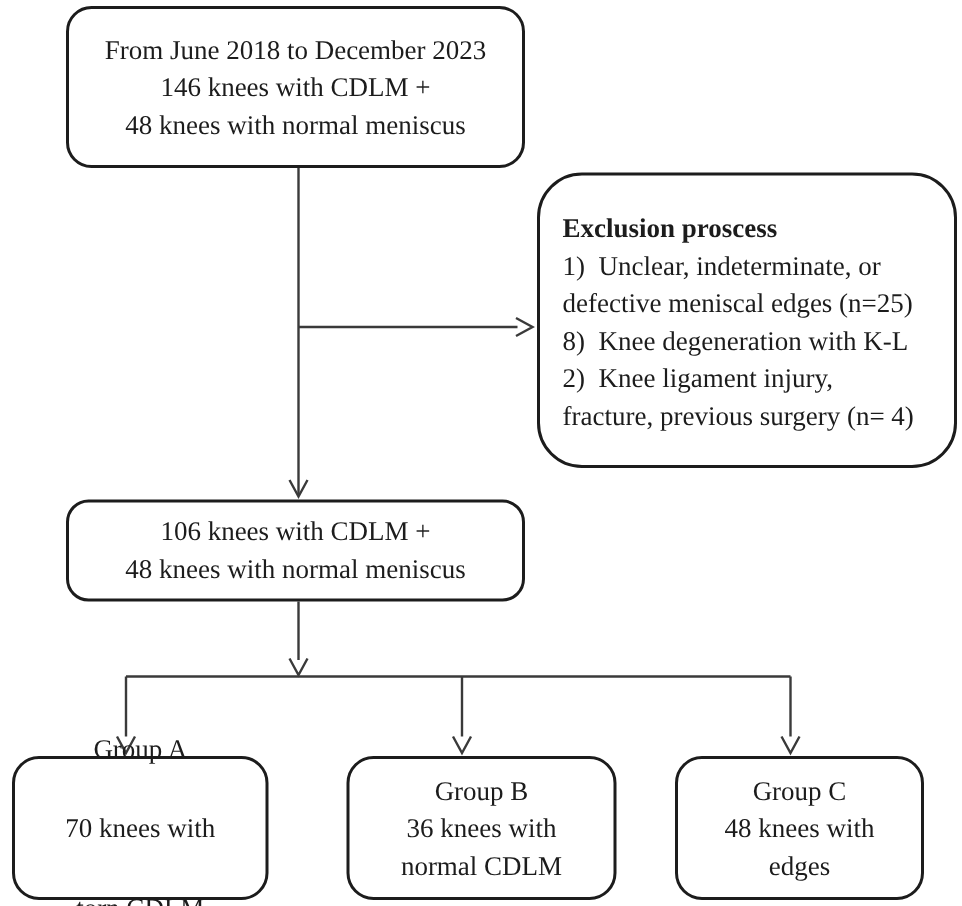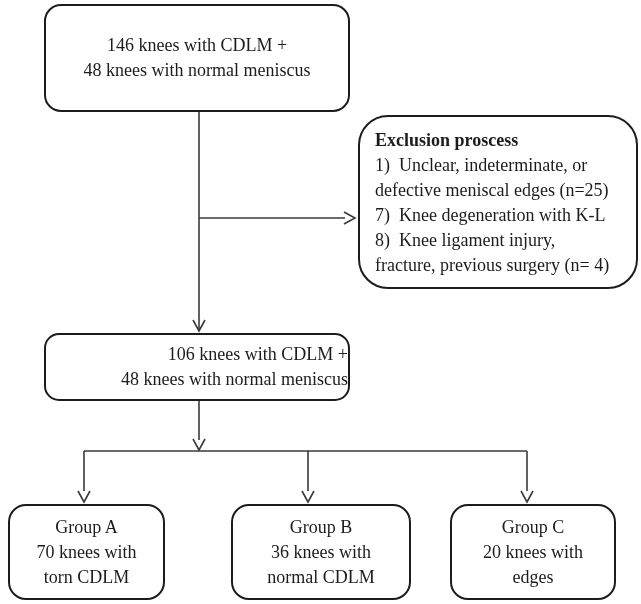--- a/index.html
+++ b/index.html
@@ -24,26 +24,26 @@
     border: 2px solid #1c1c1c;
     display: flex;
     flex-direction: column;
     justify-content: center;
     align-items: center;
     text-align: center;
     font-size: 18px;
     line-height: 25px;
   }
   .box.source   { left: 44px;  top: 4px;   width: 306px; height: 108px; border-radius: 17px; }
-  .box.excl     { left: 358px; top: 115px; width: 280px; height: 174px; border-radius: 30px;
+  .box.excl     { left: 358px; top: 115px; width: 280px; height: 197px; border-radius: 30px;
                   align-items: flex-start; text-align: left;
                   padding: 6px 6px 4px 15px; justify-content: center; }
-  .box.included { left: 44px;  top: 333px; width: 306px; height: 68px;  border-radius: 15px; align-items: flex-end; }
+  .box.included { left: 44px;  top: 333px; width: 306px; height: 68px;  border-radius: 15px; }
   .box.group    { top: 504px; height: 96px; border-radius: 18px; }
-  .box.ga { left: 8px;   width: 157px; }
+  .box.ga { left: 8px;   width: 171px; gap: 28px; }
   .box.gb { left: 231px; width: 180px; }
   .box.gc { left: 450px; width: 166px; }
   .excl-title { font-weight: bold; white-space: pre; }
   .excl-line  { white-space: pre; }
   svg line, svg polyline { stroke: #3a3a3a; stroke-width: 1.6; fill: none; }
 </style>
 </head>
 <body>
 
 <div class="canvas">
@@ -77,30 +77,31 @@
       <line x1="308" y1="451" x2="308" y2="491"></line>
       <polyline points="302,491 308,502 314,491"></polyline>
     </g>
     <g>
       <line x1="527" y1="451" x2="527" y2="491"></line>
       <polyline points="521,491 527,502 533,491"></polyline>
     </g>
   </svg>
 
   <div class="box source">
+    <div>From June 2018 to December 2023</div>
     <div>146 knees with CDLM +</div>
     <div>48 knees with normal meniscus</div>
   </div>
 
   <div class="box excl">
     <div class="excl-title">Exclusion proscess</div>
     <div class="excl-line">1)  Unclear, indeterminate, or</div>
     <div class="excl-line">defective meniscal edges (n=25)</div>
-    <div class="excl-line">7)  Knee degeneration with K-L</div>
-    <div class="excl-line">8)  Knee ligament injury,</div>
+    <div class="excl-line">8)  Knee degeneration with K-L</div>
+    <div class="excl-line">2)  Knee ligament injury,</div>
     <div class="excl-line">fracture, previous surgery (n= 4)</div>
   </div>
 
   <div class="box included">
     <div>106 knees with CDLM +</div>
     <div>48 knees with normal meniscus</div>
   </div>
 
   <div class="box group ga">
     <div>Group A</div>
@@ -109,17 +110,17 @@
   </div>
 
   <div class="box group gb">
     <div>Group B</div>
     <div>36 knees with</div>
     <div>normal CDLM</div>
   </div>
 
   <div class="box group gc">
     <div>Group C</div>
-    <div>20 knees with</div>
+    <div>48 knees with</div>
     <div>edges</div>
   </div>
 
 </div>
 
 </body></html>

